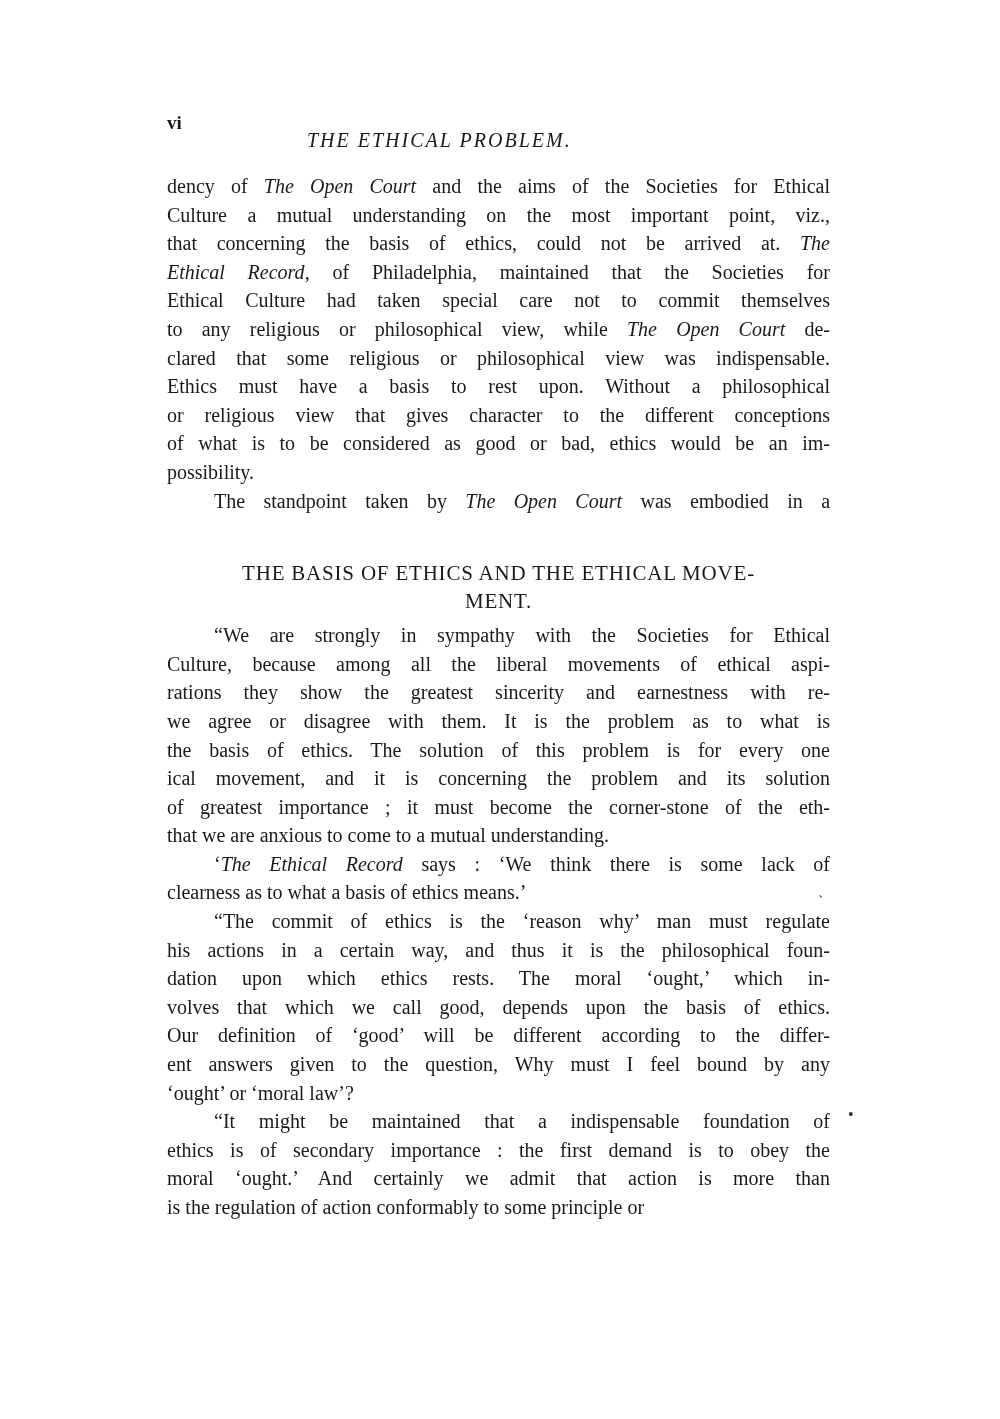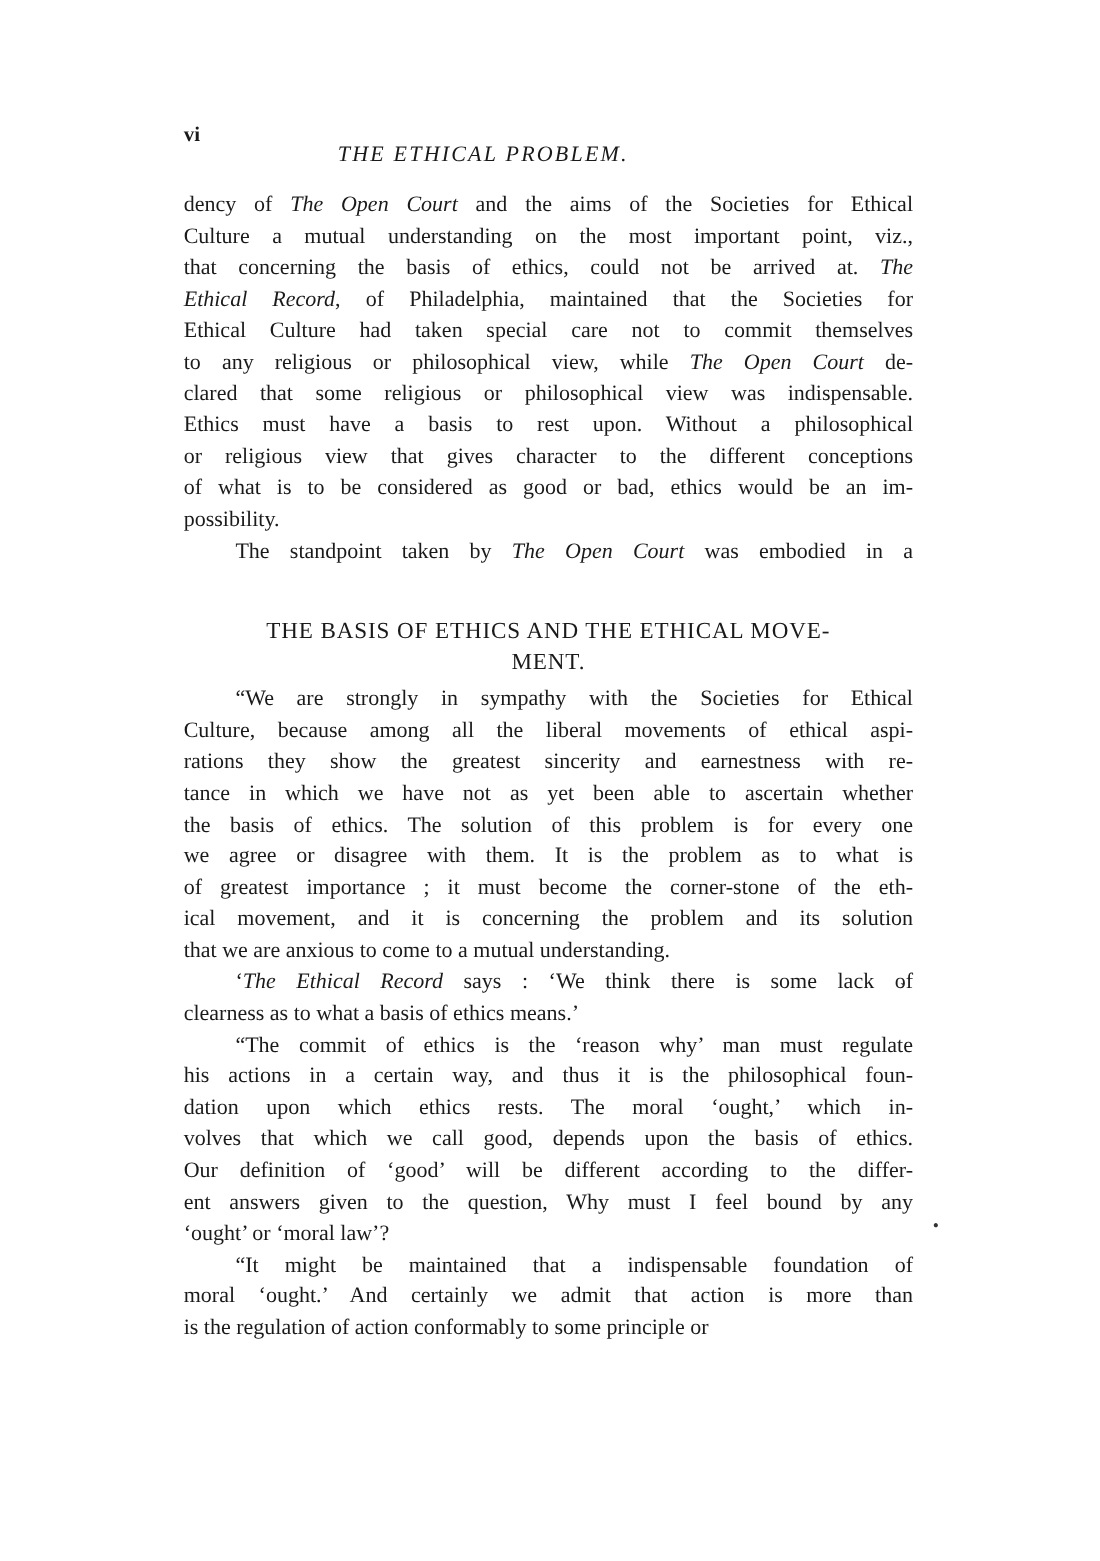--- a/index.html
+++ b/index.html
@@ -115,42 +115,42 @@
       <span class="l1">THE BASIS OF ETHICS AND THE ETHICAL MOVE-</span>
       <span class="l2">MENT.</span>
     </div>
     <div class="gap-after-title"></div>
 
     <div id="article">
         <div>
           <div class="line indent"><span>“We are strongly in sympathy with the Societies for Ethical</span></div>
           <div class="line"><span>Culture, because among all the liberal movements of ethical aspi-</span></div>
           <div class="line"><span>rations they show the greatest sincerity and earnestness with re-</span></div>
-          <div class="line"><span>tance in which we have not as yet been able to ascertain whether</span></div>
+          <div class="line"><span>we agree or disagree with them.  It is the problem as to what is</span></div>
           <div class="line"><span>the basis of ethics.  The solution of this problem is for every one</span></div>
-          <div class="line"><span>we agree or disagree with them.  It is the problem as to what is</span></div>
+          <div class="line"><span>ical movement, and it is concerning the problem and its solution</span></div>
           <div class="line"><span>of greatest importance ; it must become the corner-stone of the eth-</span></div>
-          <div class="line"><span>ical movement, and it is concerning the problem and its solution</span></div>
           <div class="line last"><span>that we are anxious to come to a mutual understanding.</span></div>
         </div>
         <div>
           <div class="line indent"><span>‘</span><i>The Ethical Record</i><span> says :  ‘We think there is some lack of</span></div>
           <div class="line last"><span>clearness as to what a basis of ethics means.’</span></div>
         </div>
         <div>
           <div class="line indent"><span>“The commit of ethics is the ‘reason why’ man must regulate</span></div>
           <div class="line"><span>his actions in a certain way, and thus it is the philosophical foun-</span></div>
           <div class="line"><span>dation upon which ethics rests.  The moral ‘ought,’ which in-</span></div>
           <div class="line"><span>volves that which we call good, depends upon the basis of ethics.</span></div>
           <div class="line"><span>Our definition of ‘good’ will be different according to the differ-</span></div>
           <div class="line"><span>ent answers given to the question, Why must I feel bound by any</span></div>
           <div class="line last"><span>‘ought’ or ‘moral law’?</span></div>
         </div>
         <div>
           <div class="line indent"><span>“It might be maintained that a indispensable foundation of</span></div>
+          <div class="line"><span>ethics is of secondary importance :  the first demand is to obey the</span></div>
           <div class="line"><span>moral ‘ought.’  And certainly we admit that action is more than</span></div>
           <div class="line last"><span>is the regulation of action conformably to some principle or</span></div>
         </div>
       </div>
   </div>
 
   <div id="marks">
       <span class="margin-mark" style="left: 818px; top: 880px;">ˏ</span>
       <span class="margin-mark" style="left: 848px; top: 1106px;">•</span>
     </div>

